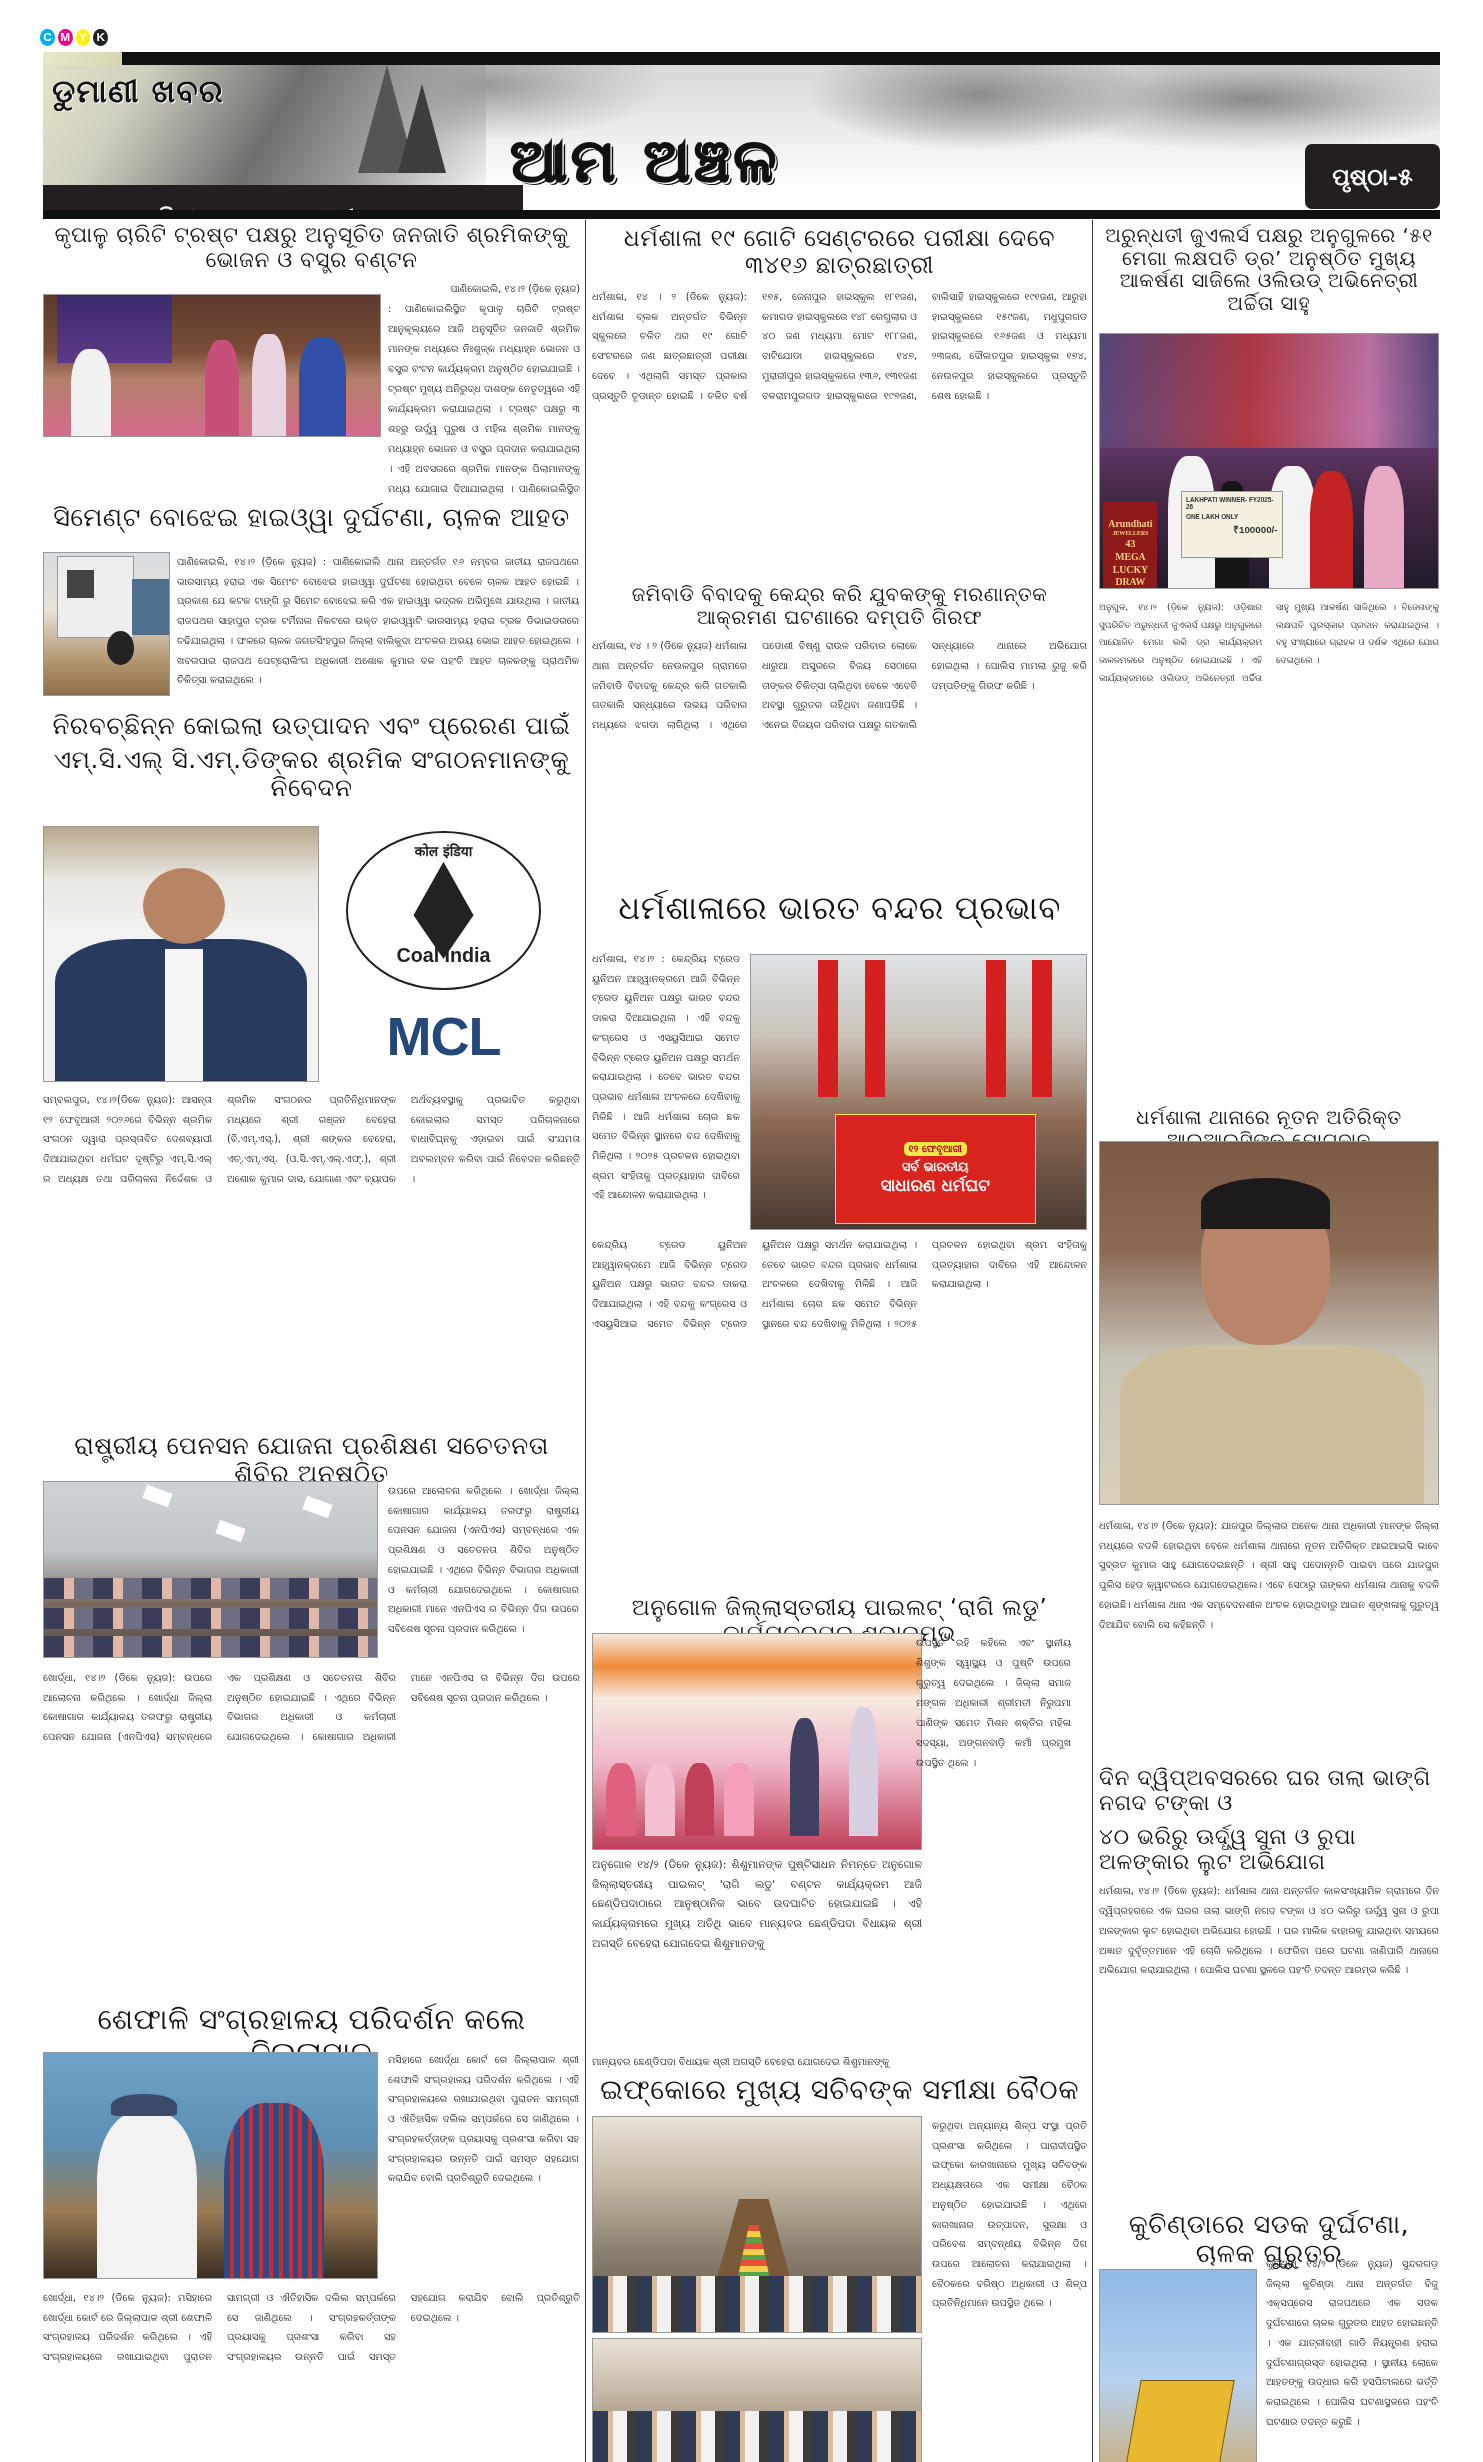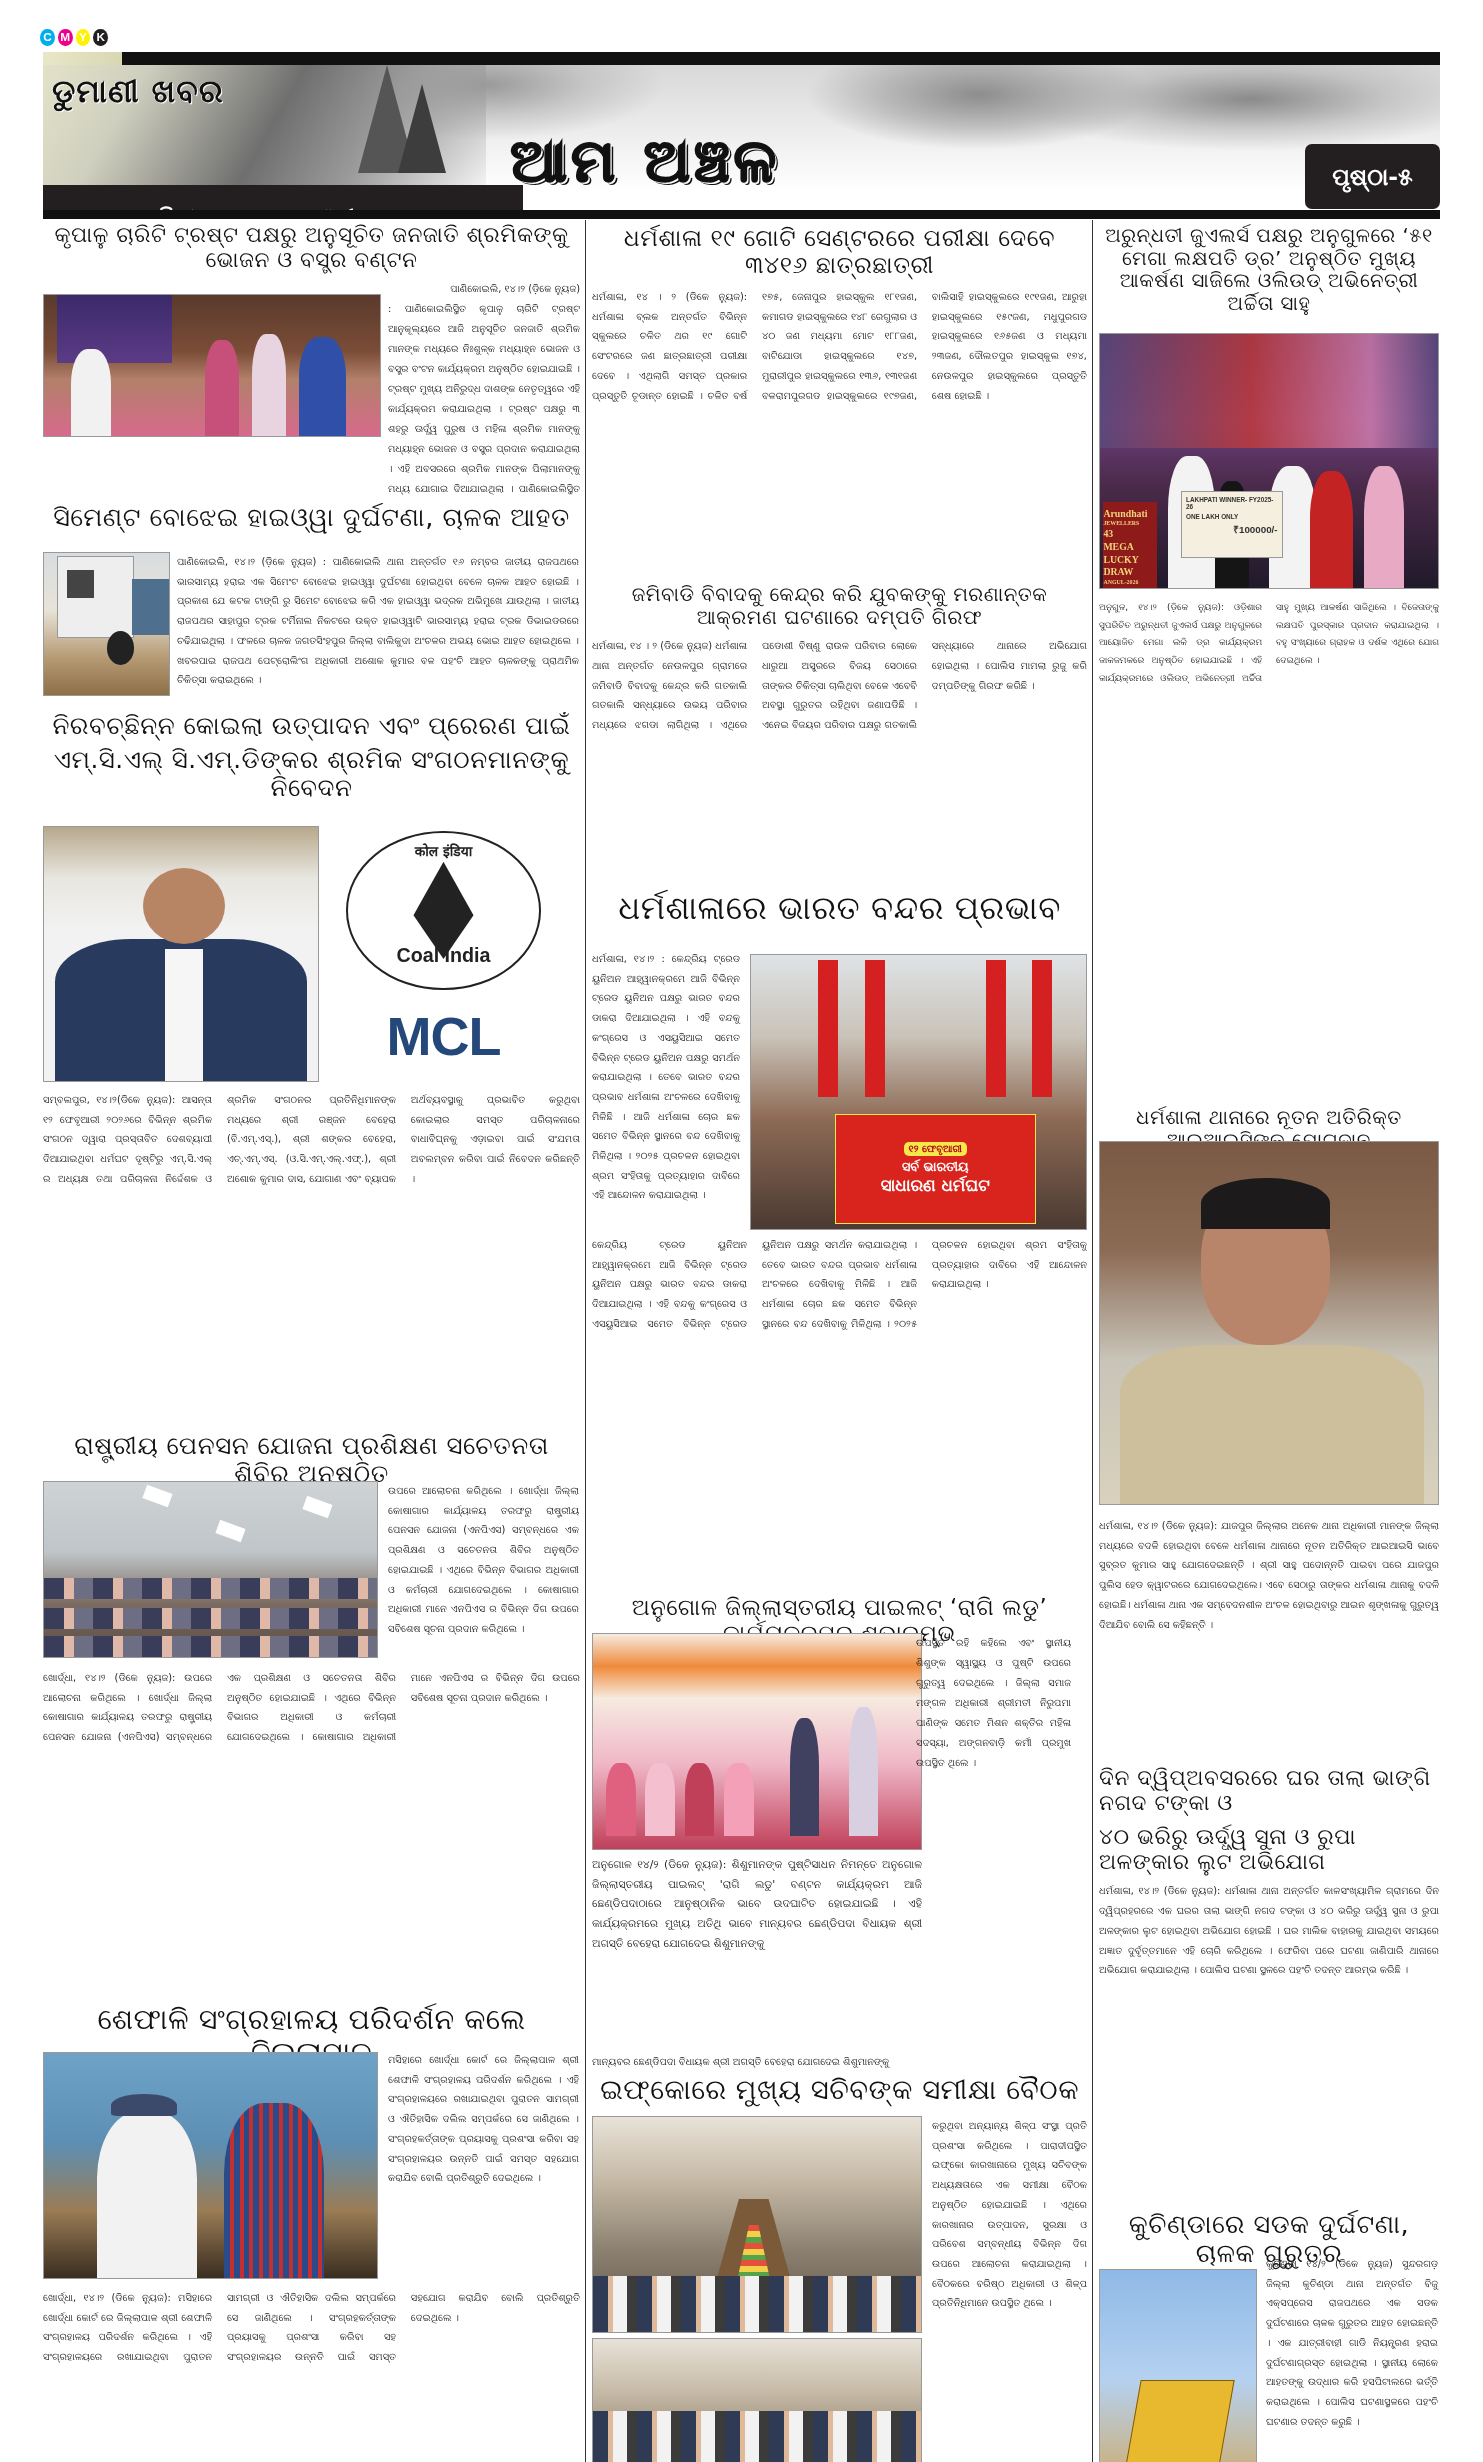--- a/index.html
+++ b/index.html
@@ -61,21 +61,21 @@
   .coal-text { position:absolute; left: 0; top: 46%; width: 100%; text-align:center; font: bold 19.7px "Liberation Sans", sans-serif; color:#222; }
   .coal-hindi { position:absolute; left: 0; top: 6%; width: 100%; text-align:center; font: bold 13.8px "DejaVu Sans", sans-serif; color:#222; }
   .mcl-text { position:absolute; left: 0; top: 70%; width: 100%; text-align:center; font: bold 54px "Liberation Sans", sans-serif; color:#24487a; letter-spacing: -1px; }
   .ph-rally { background: linear-gradient(180deg,#dfe3e6 0%, #c9c2b8 30%, #8d6a55 60%, #4a3a32 100%); }
   .ph-rally .flag { position:absolute; top: 2%; width: 6%; height: 50%; background: #d42020; }
   .ph-rally .banner { position:absolute; left: 25%; top: 58%; width: 60%; height: 40%; background:#d9241e; border: 1.5px solid #f3e94b; color:#fff; font: bold 12.8px "DejaVu Sans", sans-serif; display:flex; flex-direction:column; align-items:center; justify-content:center; text-align:center; }
   .ph-stage { background: linear-gradient(180deg,#3c2b5a 0%, #6b3e7a 35%, #4a2a4a 60%, #201a2a 100%); }
   .ph-stage .screen { position:absolute; left: 0; top: 0; width: 100%; height: 45%; background: linear-gradient(90deg,#5b4a7f,#c43a3a 45%,#d47fb0 80%,#5b4a7f); opacity:0.8; }
   .ph-stage .person { position:absolute; bottom: 0; border-radius: 40% 40% 0 0; }
   .ph-stage .cheque { position:absolute; left: 24%; top: 62%; width: 30%; height: 26%; background: #f5efdf; border: 1px solid #999; color:#333; font: bold 9.8px "Liberation Sans", sans-serif; padding: 3.9px; }
-  .ph-stage .standee { position:absolute; left: 1%; top: 66%; width: 16%; height: 34%; background:#8e1a1a; color:#f0d27a; font: bold 9.8px "Liberation Serif", serif; padding-top: 6px; line-height: 1.3; }
+  .ph-stage .standee { position:absolute; left: 1%; top: 66%; width: 16%; height: 34%; background:#8e1a1a; color:#f0d27a; font: bold 9.8px "Liberation Serif", serif; text-align:center; padding-top: 16px; line-height: 1.3; }
   .ph-officer { background: linear-gradient(180deg,#7a5a44 0%, #8c6b55 30%, #c8c4b8 60%, #d9d1bc 100%); }
   .ph-officer .head { position:absolute; left: 30%; top: 12%; width: 38%; height: 44%; border-radius: 45%; background:#b9856a; }
   .ph-officer .hair { position:absolute; left: 30%; top: 10%; width: 38%; height: 14%; border-radius: 50% 50% 0 0; background:#1c1a1a; }
   .ph-officer .uniform { position:absolute; left: 6%; top: 56%; width: 90%; height: 44%; background: #cdbf9c; border-radius: 30% 30% 0 0; }
   .ph-seminar { background: linear-gradient(180deg,#cfd3d6 0%, #bfc5c8 40%, #7a6a60 70%, #5a4d45 100%); }
   .ph-seminar .light { position:absolute; width: 8%; height: 8%; background:#fff; transform: rotate(20deg); }
   .ph-seminar .row { position:absolute; left: 0; width: 100%; height: 12%; background: repeating-linear-gradient(90deg,#3a3d5a 0 19.7px,#e0b8a8 19.7px 29.5px,#6d6e83 29.5px 49px); }
   .ph-kids { background: linear-gradient(180deg,#f6ebe0 0%, #f08a3a 15%, #f6ebe0 30%, #f0b8c8 60%, #c0405a 100%); }
   .ph-kids .kid { position:absolute; bottom: 6%; width: 9%; height: 34%; border-radius: 40% 40% 0 0; }
   .ph-meeting { background: linear-gradient(180deg,#e8e2d8 0%, #c5b9a5 30%, #8f8373 60%, #5a5046 100%); }

